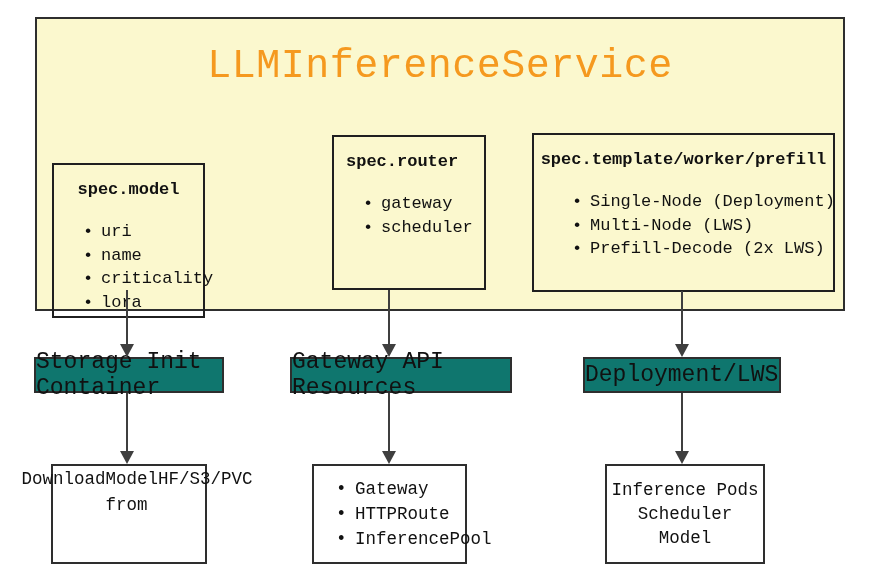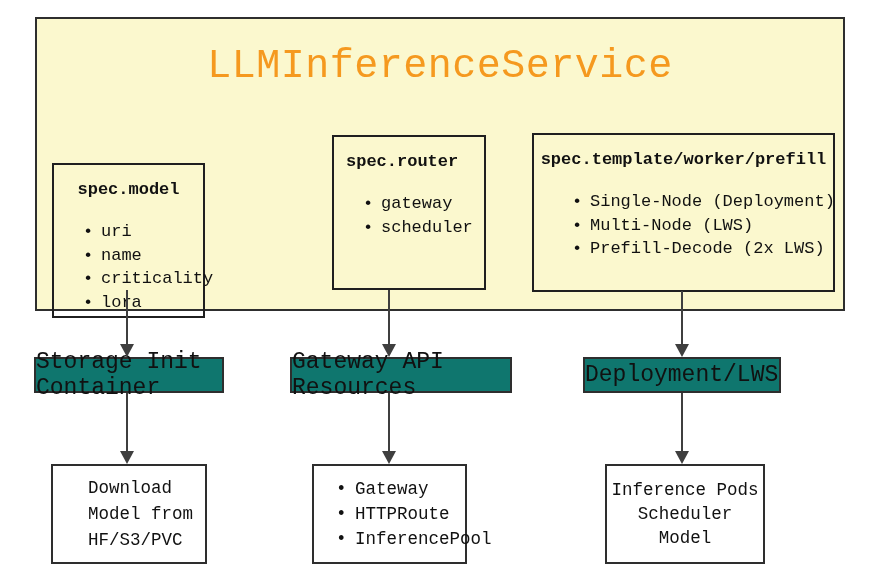--- a/index.html
+++ b/index.html
@@ -69,22 +69,22 @@
   .detail-box {
     position: absolute;
     top: 464px; height: 100px;
     box-sizing: border-box;
     border: 2px solid #2E2E2E;
     background: #ffffff;
     font-size: 17.5px;
     z-index: 2;
   }
   .db-1 { left: 51px; width: 156px;
-          display: flex; flex-direction: column; justify-content: center;
-          padding-left: 35px; line-height: 26px; }
+          display: flex; flex-direction: row; justify-content: center;
+          padding-left: 16px; line-height: 26px; }
   .db-2 { left: 312px; width: 155px; display: flex; align-items: center; }
   .db-2 ul { list-style: none; margin: 0; padding: 0 0 0 22px; }
   .db-2 li { line-height: 25px; white-space: nowrap; }
   .db-2 li::before { content: "\2022"; display: inline-block; width: 19px; }
   .db-3 { left: 605px; width: 160px;
           display: flex; flex-direction: column; justify-content: center;
           text-align: center; line-height: 24px; }
   
   .shaft { position: absolute; width: 2px; background: #3F3F3F; z-index: 3; }
   .head  { position: absolute; width: 0; height: 0;

